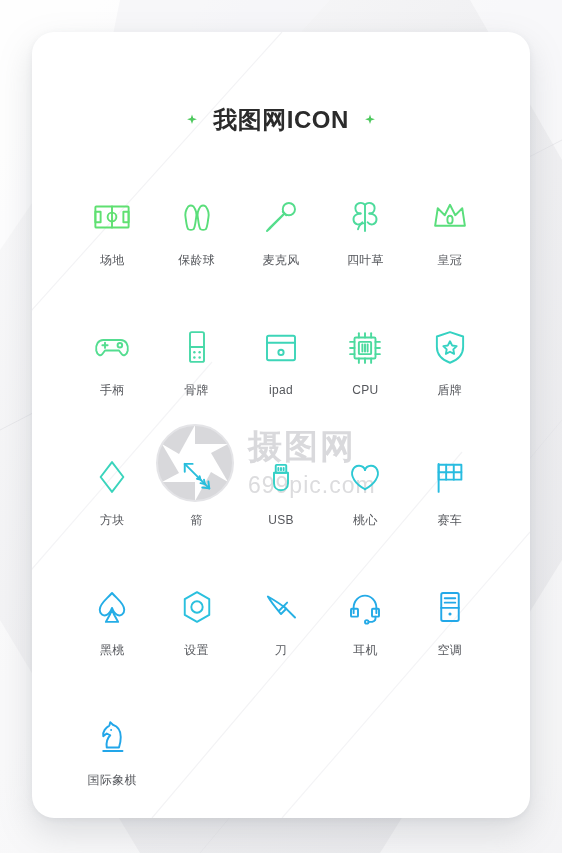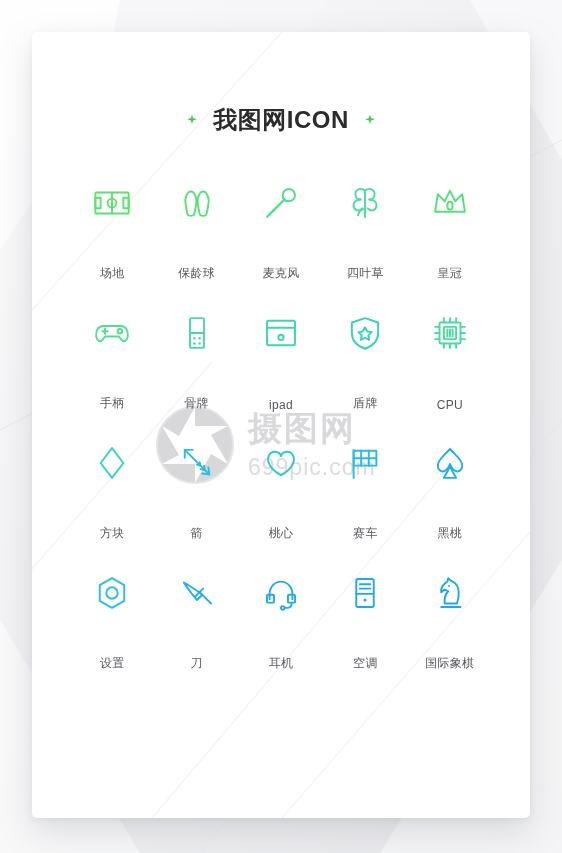--- a/index.html
+++ b/index.html
@@ -12,21 +12,21 @@
     position: relative;
     background: #f2f2f4;
   }
   #bg-shapes { position: absolute; inset: 0; width: 562px; height: 853px; }
 
   .card {
     position: absolute;
     left: 32px; top: 32px;
     width: 498px; height: 786px;
     background: #ffffff;
-    border-radius: 5px;
+    border-radius: 22px;
     box-shadow: 0 14px 34px rgba(120,124,134,0.22), 0 2px 6px rgba(120,124,134,0.10);
     overflow: hidden;
   }
 
   .card-sheen { position: absolute; inset: 0; pointer-events: none; }
 
   .title-row {
     position: absolute;
     left: 0; top: 72px;
     width: 498px;
@@ -49,37 +49,37 @@
     left: 38px; top: 120px;
     width: 422px;
     display: grid;
     grid-template-columns: repeat(5, 1fr);
     grid-auto-rows: 130px;
   }
   .cell {
     display: flex;
     flex-direction: column;
     align-items: center;
-    justify-content: space-between;
+    justify-content: center;
     padding-top: 30px;
   }
   .glyph { width: 42px; height: 42px; display: block; }
   .glyph svg { width: 42px; height: 42px; display: block; }
   .cap {
     margin-top: 14px;
     font-size: 12px;
     color: #55575c;
     white-space: nowrap;
     letter-spacing: 0.3px;
   }
 
   
   .watermark {
     position: absolute;
-    left: 120px; top: 370px;
+    left: 120px; top: 388px;
     width: 280px; height: 110px;
     pointer-events: none;
     opacity: 1;
   }
   .wm-text {
     position: absolute;
     left: 96px; top: 4px;
     font-size: 34px;
     font-weight: bold;
     color: #d9d9dc;
@@ -231,29 +231,20 @@
         <span class="glyph" style="color: rgb(61, 213, 184);">
           <svg viewBox="0 0 48 48" fill="none" stroke="currentColor" stroke-width="2.2" stroke-linecap="round" stroke-linejoin="round">
             <rect x="8" y="10" width="32" height="28" rx="2"></rect>
             <line x1="8" y1="18" x2="40" y2="18"></line>
             <circle cx="24" cy="29" r="3"></circle>
           </svg>
         </span>
         <div class="cap">ipad</div>
       </div>
       <div class="cell">
-        <span class="glyph" style="color: rgb(53, 210, 194);">
-          <svg viewBox="0 0 48 48" fill="none" stroke="currentColor" stroke-width="2.2" stroke-linecap="round" stroke-linejoin="round">
-            <path d="M24 7 L39 12 V24 C39 33 32 39 24 42 C16 39 9 33 9 24 V12 Z"></path>
-            <path d="M24 17.5 L26.4 22.2 L31.6 23 L27.8 26.7 L28.7 31.9 L24 29.4 L19.3 31.9 L20.2 26.7 L16.4 23 L21.6 22.2 Z"></path>
-          </svg>
-        </span>
-        <div class="cap">盾牌</div>
-      </div>
-      <div class="cell">
         <span class="glyph" style="color: rgb(75, 218, 158);">
           <svg viewBox="0 0 48 48" fill="none" stroke="currentColor" stroke-width="2.2" stroke-linecap="round" stroke-linejoin="round">
             <rect x="12" y="12" width="24" height="24" rx="1.5"></rect>
             <rect x="17" y="17" width="14" height="14" rx="1"></rect>
             <line x1="21" y1="20" x2="21" y2="28"></line>
             <line x1="24" y1="20" x2="24" y2="28"></line>
             <line x1="27" y1="20" x2="27" y2="28"></line>
             <line x1="17" y1="7" x2="17" y2="12"></line>
             <line x1="24" y1="7" x2="24" y2="12"></line>
             <line x1="31" y1="7" x2="31" y2="12"></line>
@@ -264,20 +255,29 @@
             <line x1="7" y1="24" x2="12" y2="24"></line>
             <line x1="7" y1="31" x2="12" y2="31"></line>
             <line x1="36" y1="17" x2="41" y2="17"></line>
             <line x1="36" y1="24" x2="41" y2="24"></line>
             <line x1="36" y1="31" x2="41" y2="31"></line>
           </svg>
         </span>
         <div class="cap">CPU</div>
       </div>
       <div class="cell">
+        <span class="glyph" style="color: rgb(53, 210, 194);">
+          <svg viewBox="0 0 48 48" fill="none" stroke="currentColor" stroke-width="2.2" stroke-linecap="round" stroke-linejoin="round">
+            <path d="M24 7 L39 12 V24 C39 33 32 39 24 42 C16 39 9 33 9 24 V12 Z"></path>
+            <path d="M24 17.5 L26.4 22.2 L31.6 23 L27.8 26.7 L28.7 31.9 L24 29.4 L19.3 31.9 L20.2 26.7 L16.4 23 L21.6 22.2 Z"></path>
+          </svg>
+        </span>
+        <div class="cap">盾牌</div>
+      </div>
+      <div class="cell">
         <span class="glyph" style="color: rgb(58, 212, 188);">
           <svg viewBox="0 0 48 48" fill="none" stroke="currentColor" stroke-width="2.2" stroke-linecap="round" stroke-linejoin="round">
             <path d="M24 7 L37 24 L24 41 L11 24 Z"></path>
           </svg>
         </span>
         <div class="cap">方块</div>
       </div>
       <div class="cell">
         <span class="glyph" style="color: rgb(40, 190, 220);">
           <svg viewBox="0 0 48 48" fill="none" stroke="currentColor" stroke-width="2.2" stroke-linecap="round" stroke-linejoin="round">
@@ -288,20 +288,32 @@
             <path d="M38 37 L37 29"></path>
             <path d="M33 32 L28 31"></path>
             <path d="M33 32 L32 27"></path>
             <path d="M28 27 L24 26"></path>
             <path d="M28 27 L27 23"></path>
           </svg>
         </span>
         <div class="cap">箭</div>
       </div>
       <div class="cell">
+        <span class="glyph" style="color: rgb(52, 208, 198);">
+          <svg viewBox="0 0 48 48" fill="none" stroke="currentColor" stroke-width="2.2" stroke-linecap="round" stroke-linejoin="round">
+            <path d="M16 18 L16 30 C16 35 19.5 38 24 38 C28.5 38 32 35 32 30 L32 18 Z"></path>
+            <rect x="18" y="9" width="12" height="9" rx="1"></rect>
+            <line x1="21" y1="12.5" x2="21" y2="15"></line>
+            <line x1="24" y1="12.5" x2="24" y2="15"></line>
+            <line x1="27" y1="12.5" x2="27" y2="15"></line>
+          </svg>
+        </span>
+        <div class="cap">USB</div>
+      </div>
+      <div class="cell">
         <span class="glyph" style="color: rgb(45, 200, 212);">
           <svg viewBox="0 0 48 48" fill="none" stroke="currentColor" stroke-width="2.2" stroke-linecap="round" stroke-linejoin="round">
             <path d="M24 16 C22 10 13 9 10 16 C7 23 13 32 24 38"></path>
             <path d="M24 16 C26 10 35 9 38 16 C41 23 35 32 24 38"></path>
           </svg>
         </span>
         <div class="cap">桃心</div>
       </div>
       <div class="cell">
         <span class="glyph" style="color: rgb(40, 188, 224);">

